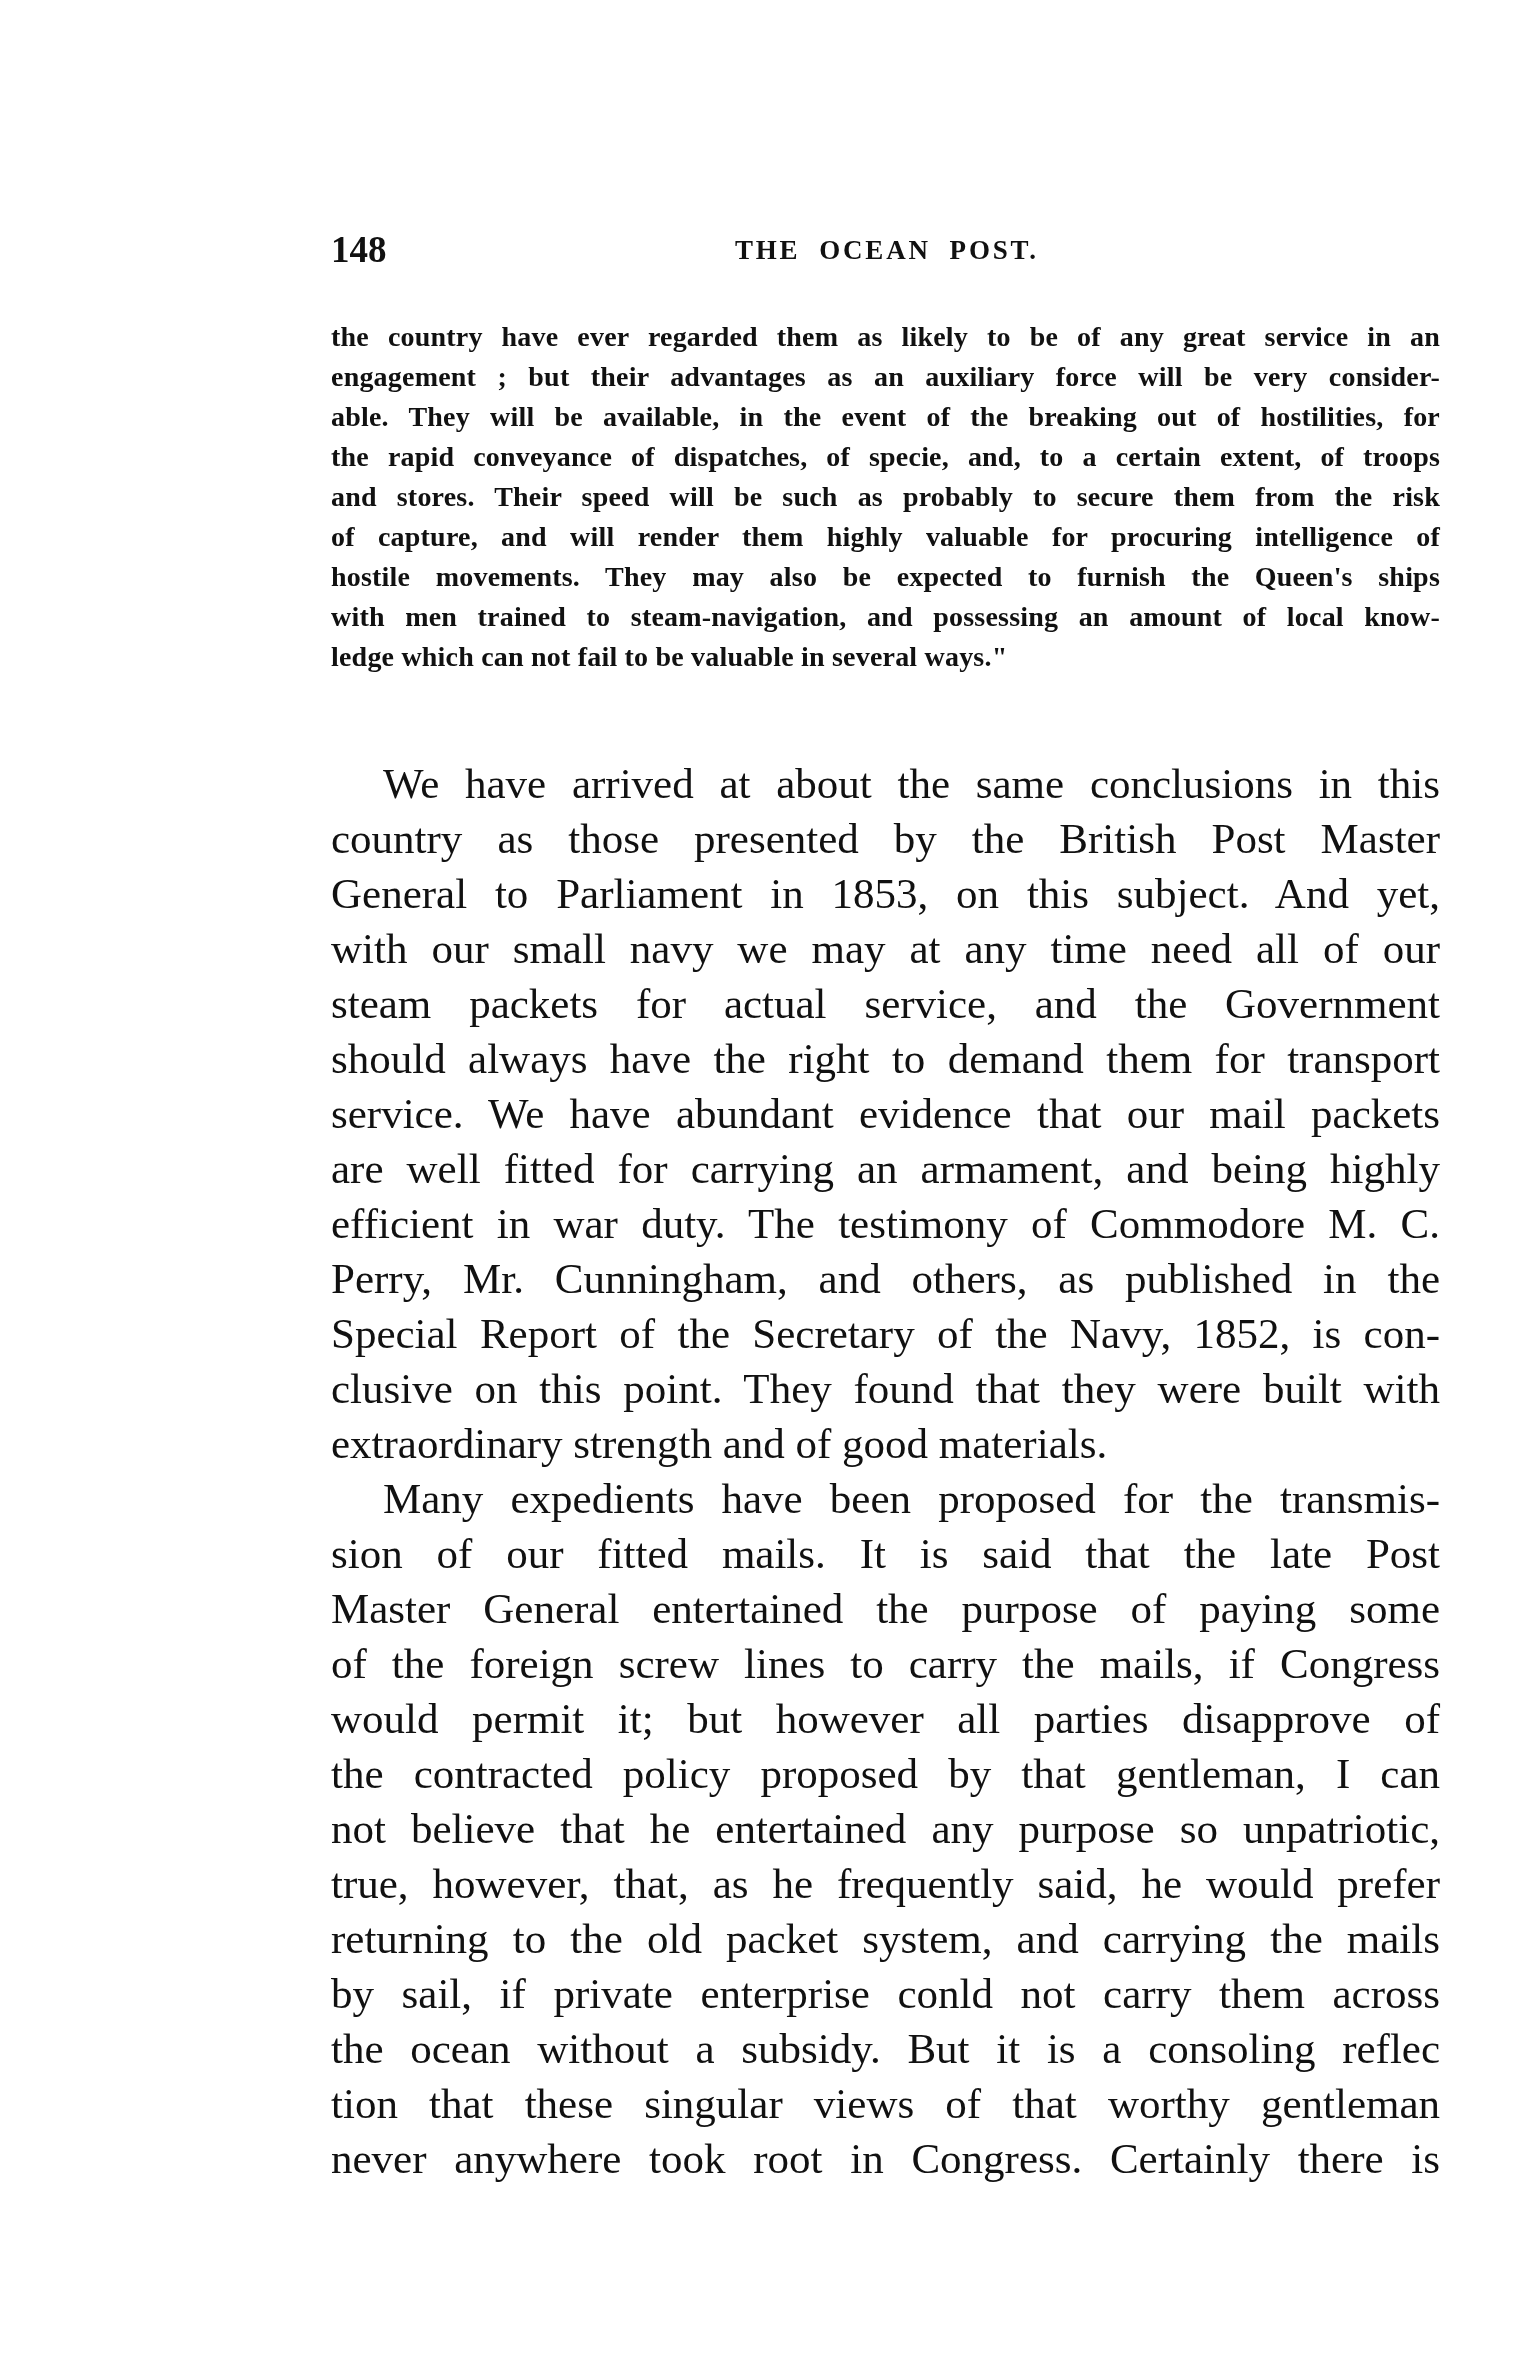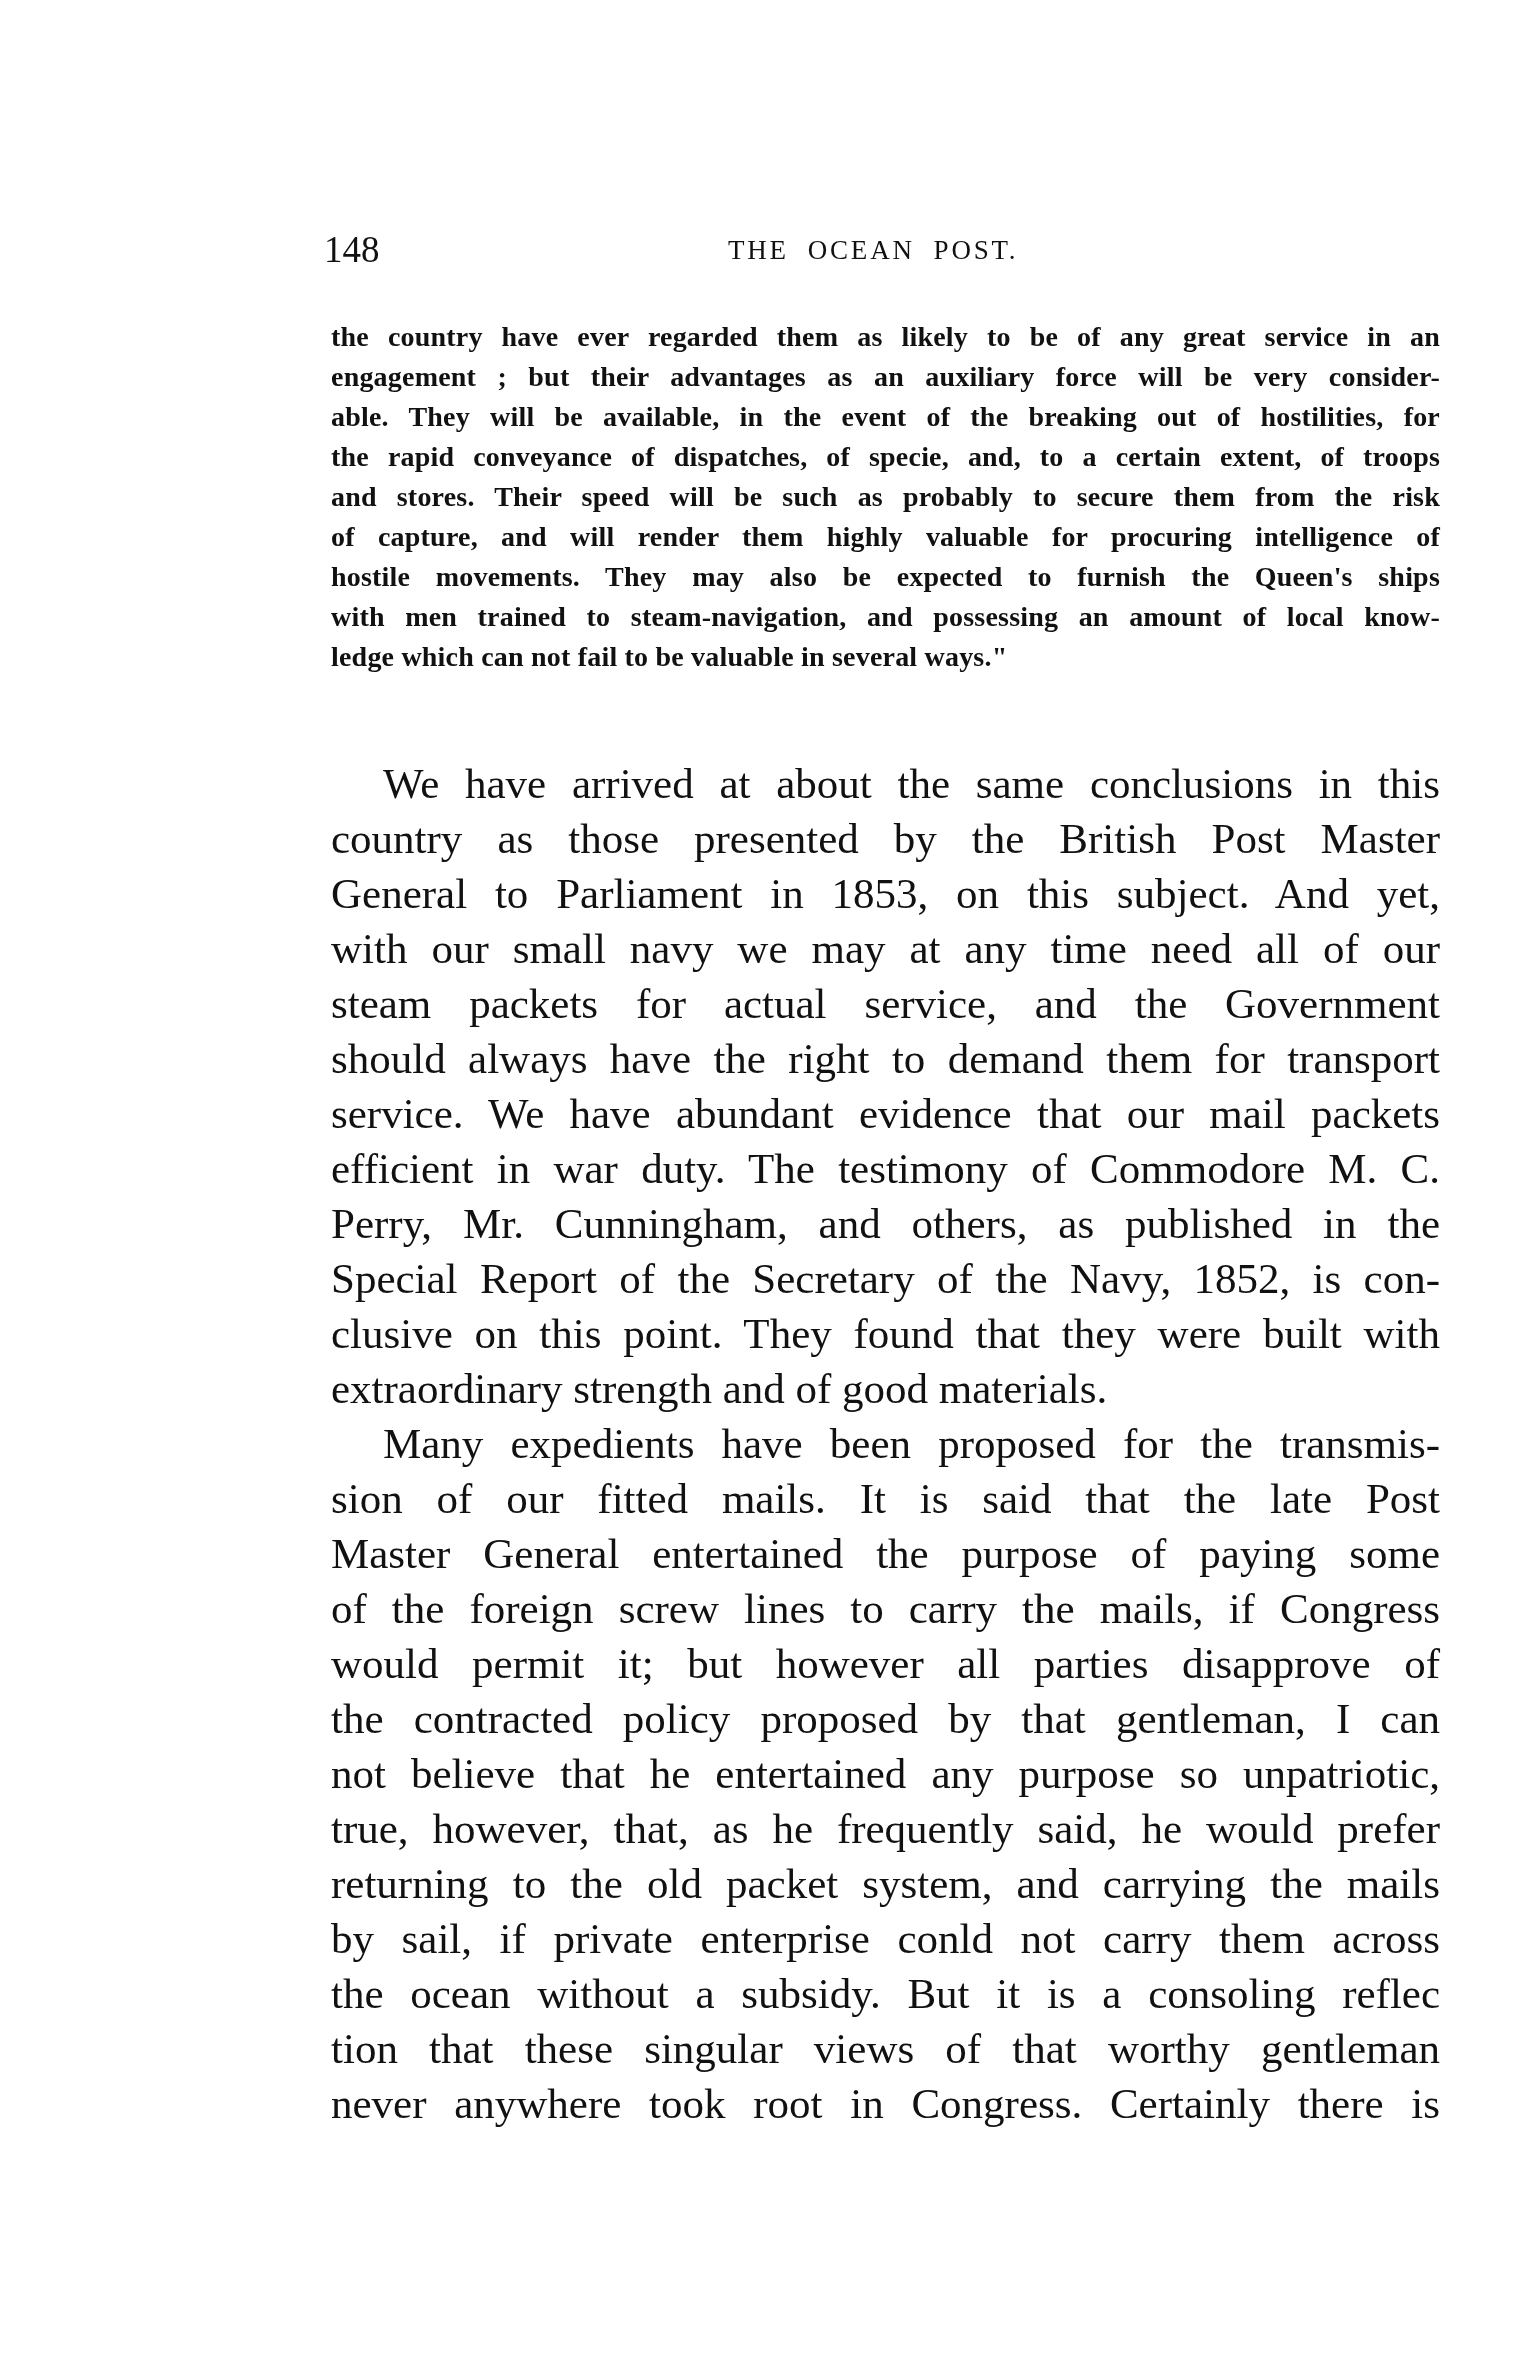--- a/index.html
+++ b/index.html
@@ -1,18 +1,18 @@
 <!DOCTYPE html>
 <html style="font-size:15px"><head>
 <meta charset="utf-8">
 <style>
   html, body { margin: 0; padding: 0; background: #ffffff; }
   body { width: 1536px; height: 2371px; position: relative; overflow: hidden; color: #111111; font-family: "Liberation Serif", "DejaVu Serif", serif; }
   .page { position: absolute; left: 0; top: 0; width: 1536px; height: 2371px; }
-  .running-head { position: absolute; left: 324px; top: 228px; width: 1109px; height: 43px; }
+  .running-head { position: absolute; left: 331px; top: 228px; width: 1109px; height: 43px; font-weight: bold; }
   .page-number { position: absolute; left: 0; top: 0; font-size: 37px; line-height: 43px; }
   .running-title { position: absolute; left: 404px; top: 5.6px; font-size: 27px; line-height: 33px; letter-spacing: 2.8px; word-spacing: 9.3px; text-align: center; }
   .quote-block { position: absolute; left: 331px; top: 317px; width: 1109px; }
   .quote-line { display: block; font-size: 28px; line-height: 40px; height: 40px; white-space: nowrap; text-align: justify; text-align-last: justify; font-weight: bold; letter-spacing: 0.2px; }
   .quote-line.last { text-align-last: left; }
   .body-block { position: absolute; left: 331px; top: 742px; width: 1109px; margin-top: 14px; }
   .body-line { display: block; font-size: 43px; line-height: 55px; height: 55px; white-space: nowrap; text-align: justify; text-align-last: justify; }
   .body-line.indent { padding-left: 52px; }
   .body-line.last { text-align-last: left; }
 </style>
@@ -40,20 +40,21 @@
 
   <div class="body-block">
     <div>
       <span class="body-line indent">We have arrived at about the same conclusions in this</span>
       <span class="body-line">country as those presented by the British Post Master</span>
       <span class="body-line">General to Parliament in 1853, on this subject.  And yet,</span>
       <span class="body-line">with our small navy we may at any time need all of our</span>
       <span class="body-line">steam packets for actual service, and the Government</span>
       <span class="body-line">should always have the right to demand them for transport</span>
       <span class="body-line">service.  We have abundant evidence that our mail packets</span>
+      <span class="body-line">are well fitted for carrying an armament, and being highly</span>
       <span class="body-line">efficient in war duty.  The testimony of Commodore M. C.</span>
       <span class="body-line">Perry, Mr. Cunningham, and others, as published in the</span>
       <span class="body-line">Special Report of the Secretary of the Navy, 1852, is con-</span>
       <span class="body-line">clusive on this point.  They found that they were built with</span>
       <span class="body-line last">extraordinary strength and of good materials.</span>
     </div>
     <div>
       <span class="body-line indent">Many expedients have been proposed for the transmis-</span>
       <span class="body-line">sion of our fitted mails.  It is said that the late Post</span>
       <span class="body-line">Master General entertained the purpose of paying some</span>

